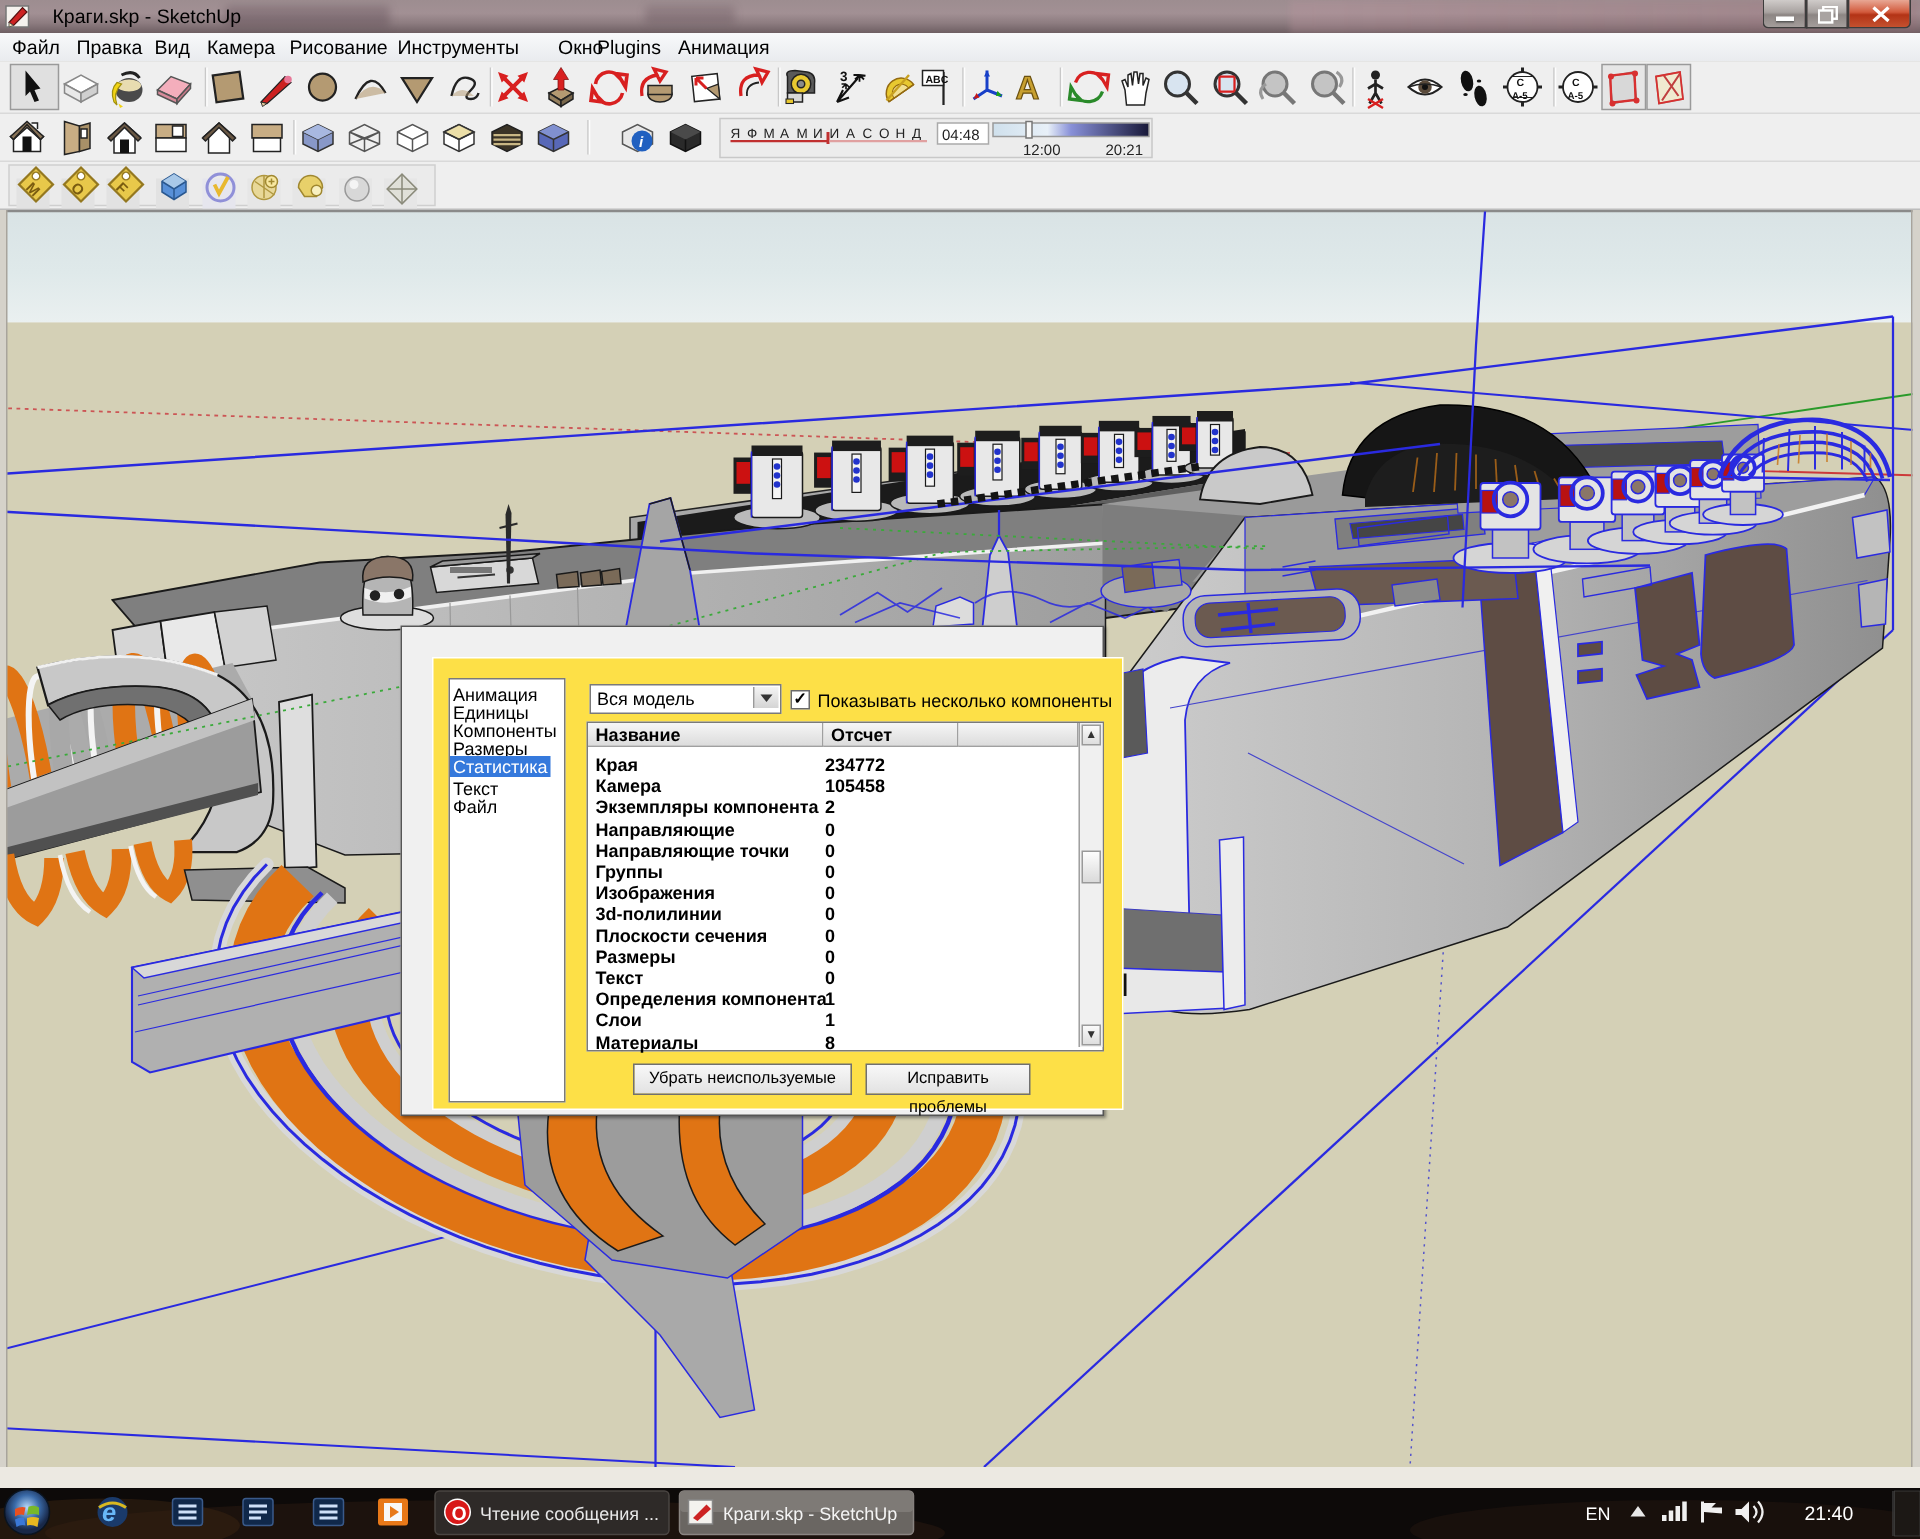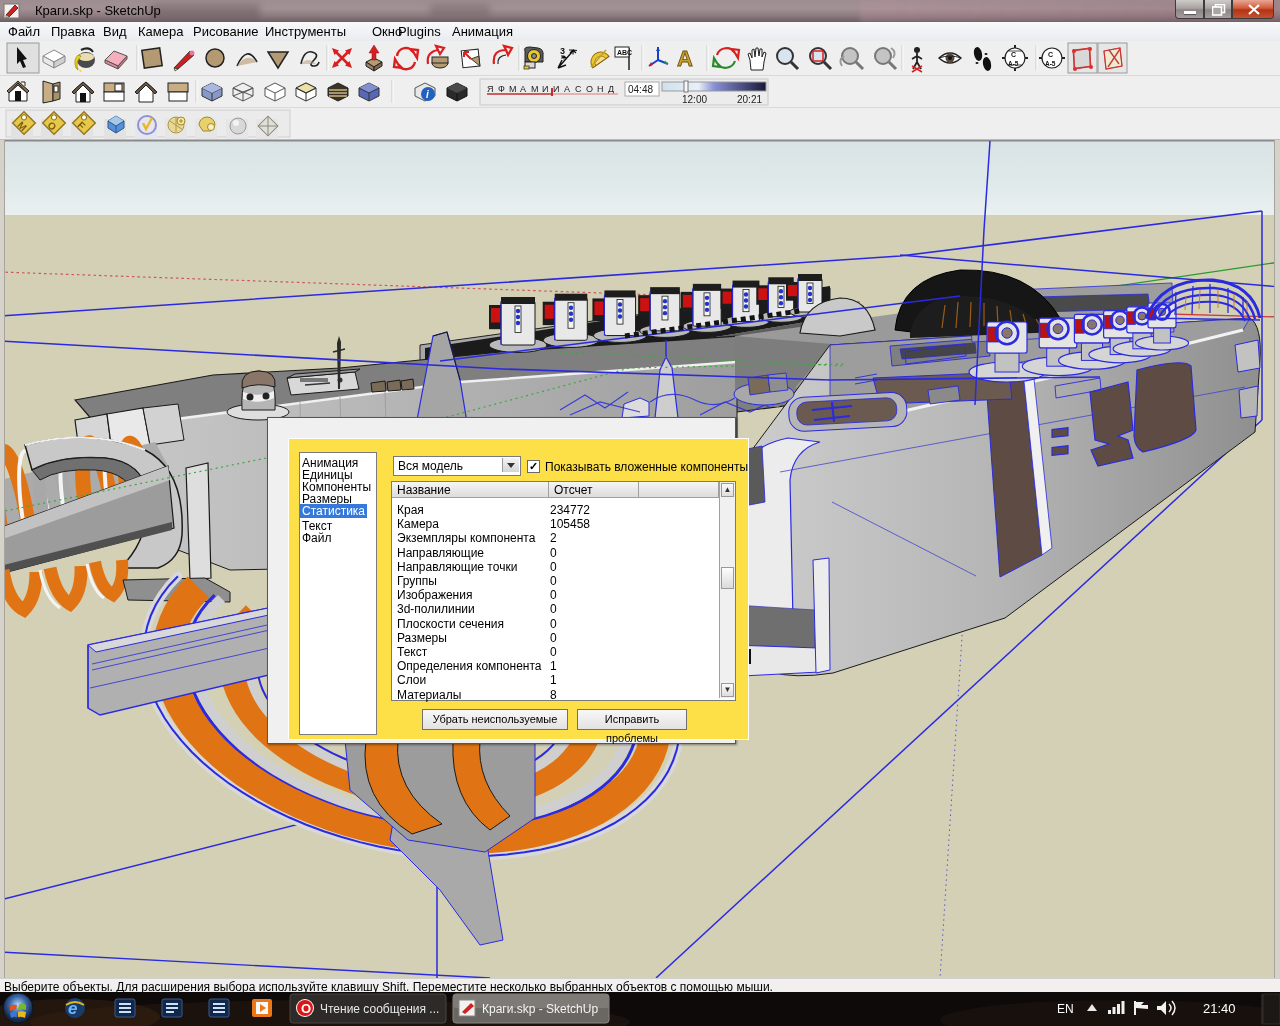--- a/index.html
+++ b/index.html
@@ -30,21 +30,21 @@
 border:1px solid #8a8a8a;border-radius:2px;font-size:9px;text-align:center;line-height:13px;font-weight:bold;color:#333;}
 #dlgbody{left:20px;top:20px;width:459px;height:300px;background:#fde047;border:1px solid #fff;}
 #dlglist{left:10px;top:13px;width:76px;height:281px;background:#fff;border:1px solid #7a7a7a;
 font-size:12px;color:#000;overflow:hidden;}
 .li{position:absolute;left:2px;}
 .lihl{background:#3579dc;color:#fff;padding:0 2px;left:0px;}
 #dlgcombo{left:104px;top:17px;width:126px;height:18px;background:#fff;border:1px solid #7a7a7a;font-size:12px;}
 #comboarrow{right:1px;top:1px;width:16px;height:14px;background:linear-gradient(180deg,#f4f4f4,#d4d4d4);border-left:1px solid #9a9a9a;}
 #dlgcheck{left:238px;top:21px;width:11px;height:11px;background:#fff;border:1px solid #6a6a6a;font-size:11px;line-height:11px;text-align:center;font-weight:bold;}
 #dlgchecklabel{left:256px;top:21px;font-size:12px;white-space:nowrap;}
-#dlgtable{left:102px;top:42px;width:343px;height:218px;background:#fff;border:1px solid #7a7a7a;font-size:12px;}
+#dlgtable{left:102px;top:42px;width:343px;height:218px;background:#fff;border:1px solid #7a7a7a;font-size:12px;font-weight:bold;}
 .th{position:absolute;top:0;height:16px;background:linear-gradient(180deg,#f6f6f6,#dcdcdc);border-right:1px solid #a0a0a0;border-bottom:1px solid #a0a0a0;box-sizing:border-box;}
 .tr{position:absolute;left:5px;}
 .tv{position:absolute;left:158px;}
 #vscroll{position:absolute;right:0;top:0;width:15px;height:216px;background:#f0f0f0;border-left:1px solid #a0a0a0;}
 .sbtn{position:absolute;left:1px;width:13px;height:14px;background:linear-gradient(180deg,#fafafa,#dedede);border:1px solid #9a9a9a;box-sizing:border-box;font-size:8px;text-align:center;line-height:12px;color:#333;}
 #sthumb{position:absolute;left:1px;top:85px;width:13px;height:22px;background:linear-gradient(180deg,#fdfdfd,#dadada);border:1px solid #9a9a9a;box-sizing:border-box;}
 .dbtn{position:absolute;top:270px;height:21px;background:linear-gradient(180deg,#f8f8f8,#e2e2e2);
 border:1px solid #707070;box-sizing:border-box;font-size:11px;text-align:center;line-height:19px;color:#000;}
 
 #statusbar{left:0;top:978px;width:1280px;height:14px;background:#f1f0ef;border-top:1px solid #d0d0d0;
@@ -813,21 +813,21 @@
     <span class="li" style="top:66px">Текст</span>
     <span class="li" style="top:78px">Файл</span>
   </div>
   <div id="dlgcombo" class="abs">
           <span class="abs" style="left:4px;top:2px">Вся модель</span>
     <div id="comboarrow" class="abs"><svg width="16" height="14">
               <path d="M4 5 L12 5 L8 10 Z" fill="#333"></path>
             </svg></div>
   </div>
   <div id="dlgcheck" class="abs">✓</div>
-  <span id="dlgchecklabel" class="abs">Показывать вложенные компоненты</span>
+  <span id="dlgchecklabel" class="abs">Показывать несколько компоненты</span>
   <div id="dlgtable" class="abs">
     <div class="th" style="left:0;width:157px">
             <span style="position:absolute;left:5px;top:1px">Название</span>
           </div>
     <div class="th" style="left:157px;width:90px">
             <span style="position:absolute;left:5px;top:1px">Отсчет</span>
           </div>
     <div class="th" style="left:247px;width:80px"></div>
     <div id="tablerows">
             <span class="tr" style="top:21px">Края</span>
@@ -863,23 +863,20 @@
       <div class="sbtn" style="top:1px">▲</div>
       <div id="sthumb"></div>
       <div class="sbtn" style="bottom:1px">▼</div>
     </div>
   </div>
   <div class="dbtn abs" style="left:133px;width:146px">Убрать неиспользуемые</div>
   <div class="dbtn abs" style="left:288px;width:110px">Исправить проблемы</div>
  </div>
 </div>
 
-<div id="statusbar" class="abs">
-      <span class="abs" style="left:4px;top:1px">Выберите объекты. Для расширения выбора используйте клавишу Shift. Переместите несколько выбранных объектов с помощью мыши.</span>
-    </div>
 
 <div id="taskbar" class="abs">
       <svg width="1280" height="34" style="position:absolute;left:0;top:0">
         <defs>
           <radialGradient id="orb" cx="0.5" cy="0.4">
             <stop offset="0" stop-color="#b8d8f8"></stop>
             <stop offset="0.55" stop-color="#3a6aa8"></stop>
             <stop offset="1" stop-color="#182848"></stop>
           </radialGradient>
         </defs>

